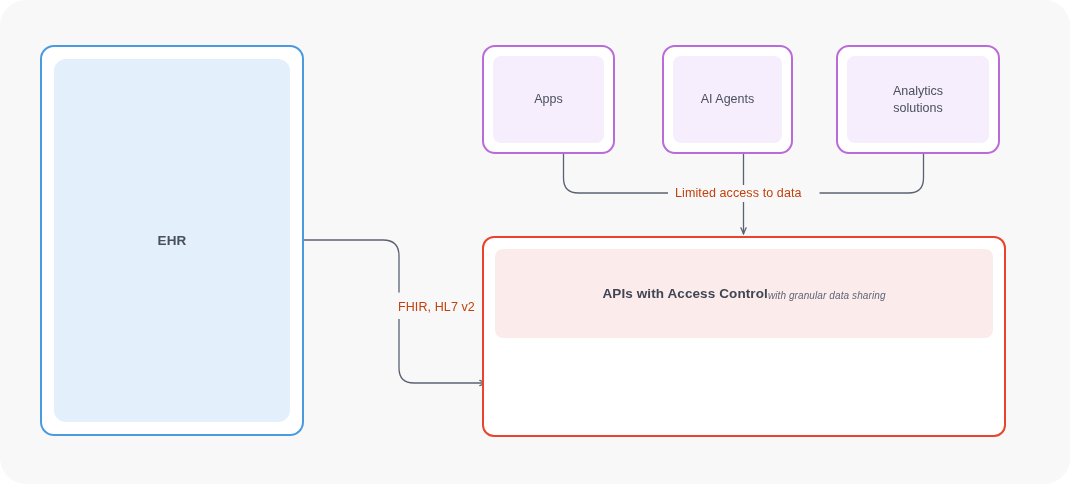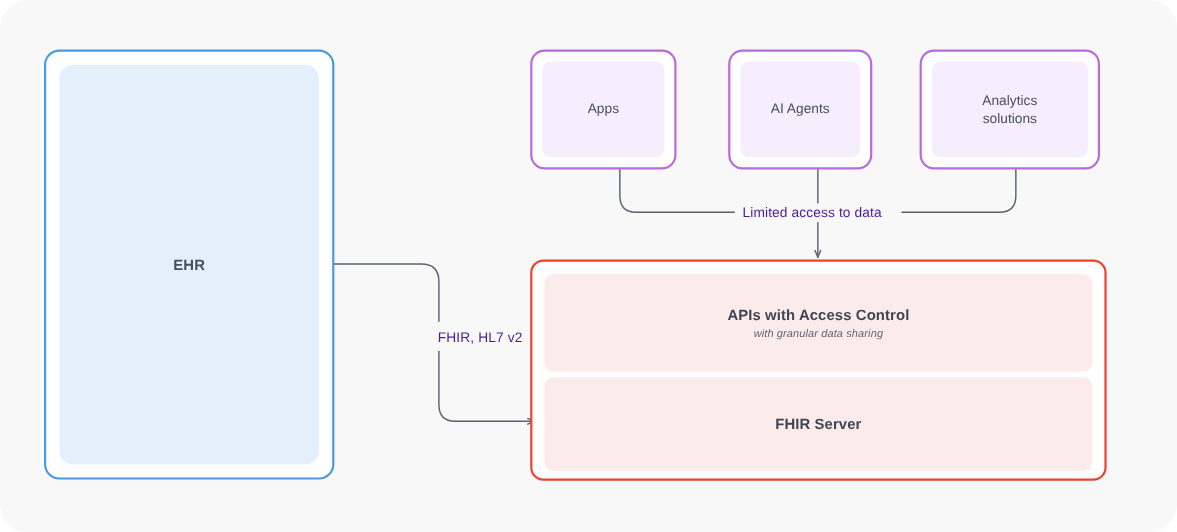--- a/index.html
+++ b/index.html
@@ -108,21 +108,21 @@
     border-radius: 12px;
   }
   .platform-panel {
     position: absolute;
     left: 11px;
     right: 11px;
     box-sizing: border-box;
     background: #fbeceb;
     border-radius: 8px;
     display: flex;
-    flex-direction: column;
+    flex-direction: row;
     align-items: center;
     justify-content: center;
     text-align: center;
   }
   #platform-panel-0 { top: 11px;  height: 89px; }
   #platform-panel-1 { top: 105px; height: 85px; }
   .panel-title {
     font-size: 13.5px;
     font-weight: 600;
     letter-spacing: .1px;
@@ -135,21 +135,21 @@
     margin-top: 4px;
     letter-spacing: .1px;
     font-style: italic;
   }
 
   
   .edge-label {
     position: absolute;
     font-size: 12.5px;
     font-weight: 500;
-    color: #4c1d95;
+    color: #c2410c;
     background: #f8f8f9;
     white-space: nowrap;
     letter-spacing: .1px;
   }
   #edge-label-limited {
     left: 668px;
     top: 185px;
     padding: 0 7px;
     line-height: 17px;
   }
@@ -208,22 +208,19 @@
     <div class="inner-panel">
       <span class="consumer-label" style="max-width:90px;">Analytics solutions</span>
     </div>
   </div>
 
   <div id="platform-card" class="outer-card">
     <div id="platform-panel-0" class="platform-panel">
       <span class="panel-title">APIs with Access Control</span>
       <span class="panel-sub">with granular data sharing</span>
     </div>
-    <div id="platform-panel-1" class="platform-panel">
-      <span class="panel-title">FHIR Server</span>
-    </div>
   </div>
 
   <div id="edge-label-limited" class="edge-label">Limited access to data</div>
 
   <div id="edge-label-fhir" class="edge-label">FHIR, HL7 v2</div>
 
 </div>
 
 </body></html>

